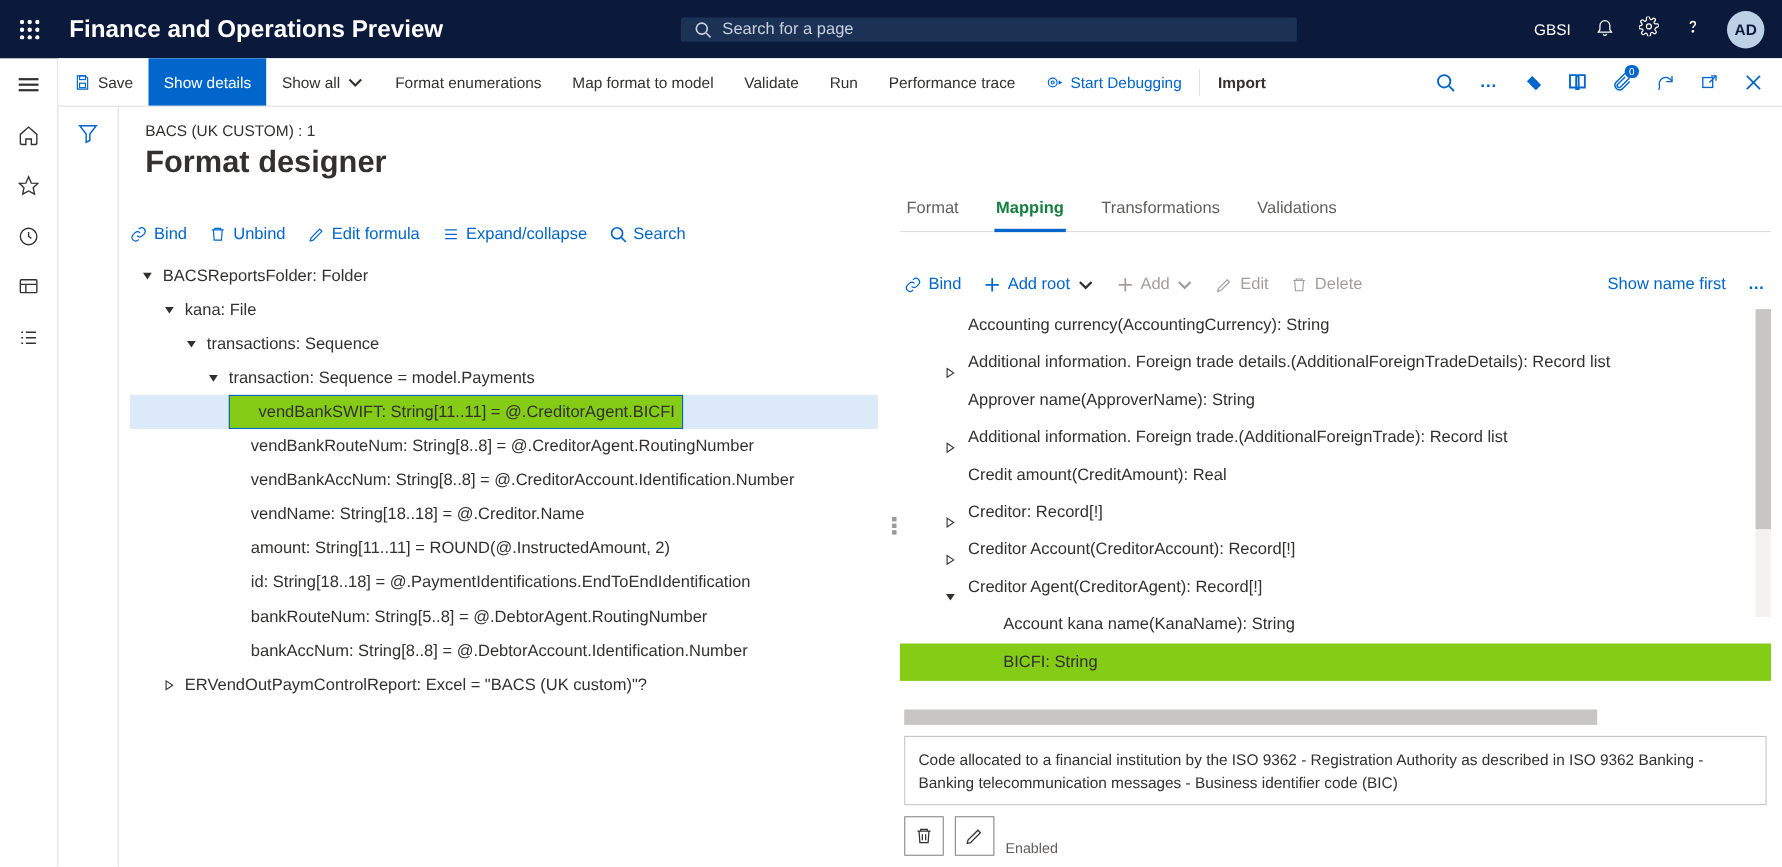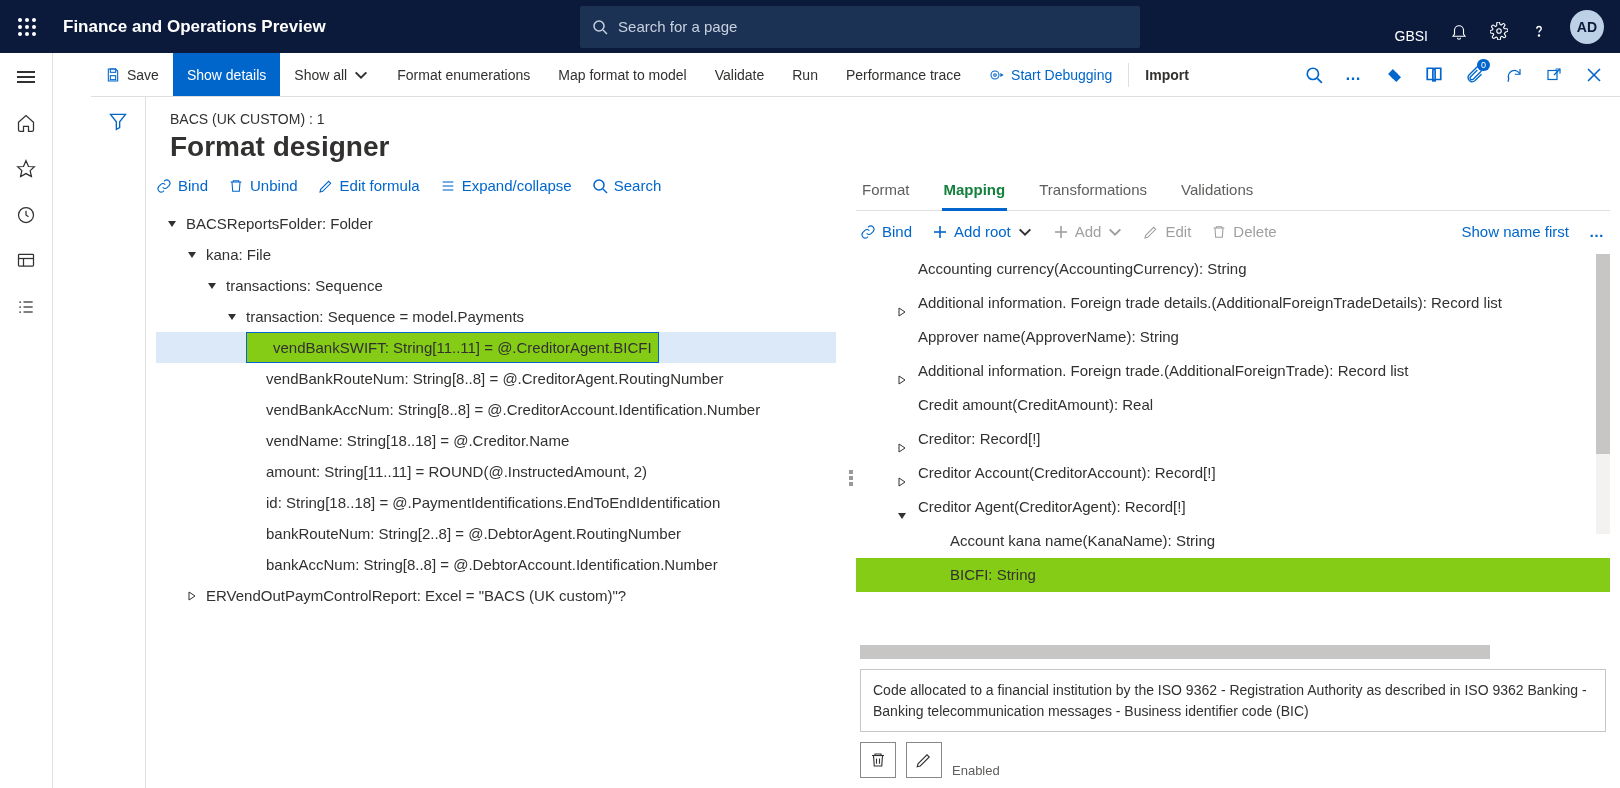--- a/index.html
+++ b/index.html
@@ -2,30 +2,30 @@
 <html><head>
 <meta charset="utf-8">
 <style>
 * { margin: 0; padding: 0; box-sizing: border-box; font-family: "Segoe UI", Arial, sans-serif; }
 body { width: 1620px; height: 788px; overflow: hidden; background: #fff; color: #323130; }
 
 
 .top-header { height: 53px; background: #0b1a3a; display: flex; align-items: center; color: #fff; }
 .waffle { width: 53px; display: flex; align-items: center; justify-content: center; }
 .waffle svg { width: 18px; height: 18px; }
-.app-title { font-size: 17px; font-weight: 600; margin-left: 10px; }
-.search-box { margin-left: auto; width: 560px; height: 42px; background: #1b3254; border-radius: 2px; display: flex; align-items: center; padding: 0 12px; color: #c8d1e0; }
+.app-title { font-size: 22px; font-weight: 600; margin-left: 10px; }
+.search-box { margin-left: auto; width: 560px; height: 22px; background: #1b3254; border-radius: 2px; display: flex; align-items: center; padding: 0 12px; color: #c8d1e0; }
 .search-box input { background: transparent; border: none; outline: none; color: #c8d1e0; font-size: 15px; margin-left: 10px; width: 100%; }
 .search-box input::placeholder { color: #c8d1e0; }
-.header-right { margin-left: auto; display: flex; align-items: flex-end; gap: 22px; padding-right: 16px; }
+.header-right { margin-left: auto; display: flex; align-items: center; gap: 22px; padding-right: 16px; }
 .header-right .txt { font-size: 14px; color: #fff; }
 .avatar { width: 34px; height: 34px; border-radius: 50%; background: #bcd0e6; color: #0b1a3a; display: flex; align-items: center; justify-content: center; font-size: 14px; font-weight: 600; }
 
 
-.main { display: flex; height: calc(100% - 53px); gap: 38px; }
+.main { display: flex; height: calc(100% - 53px); }
 
 
 .left-rail { width: 53px; border-right: 1px solid #e1dfdd; display: flex; flex-direction: column; align-items: center; padding-top: 14px; gap: 26px; }
 .left-rail .rail-item { width: 20px; height: 20px; display:flex; align-items:center; justify-content:center; color:#323130; }
 .hamburger-lines { display:flex; flex-direction:column; gap:3px;}
 .hamburger-lines span { display:block; width:18px; height:2px; background:#323130;}
 
 
 .content { flex: 1; display: flex; flex-direction: column; }
 
@@ -49,21 +49,21 @@
 
 .split { flex:1; display:flex; overflow:hidden; position:relative;}
 .splitter { width:10px; display:flex; align-items:center; justify-content:center; cursor:col-resize;}
 .splitter div { width:4px; height:20px; display:flex; flex-direction:column; gap:2px;}
 .splitter span { display:block; width:4px; height:4px; background:#999;}
 
 .left-panel { flex: 0 0 700px; display:flex; flex-direction:column; overflow:hidden;}
 .right-panel { flex:1; display:flex; flex-direction:column; overflow:hidden; padding-right:10px;}
 
 .toolbar { display:flex; align-items:center; gap:20px; padding: 6px 10px; font-size:15px;}
-.toolbar .tb-item { display:flex; align-items:center; gap:6px; color:#0066cc; cursor:pointer;}
+.toolbar .tb-item { display:flex; align-items:center; gap:6px; color:#0066cc; cursor:pointer;margin-top:27px;}
 .toolbar .tb-item.disabled { color:#a19f9d; cursor:default;}
 .toolbar svg { width:16px; height:16px;}
 
 .tree { padding: 8px 10px 20px 10px; font-size:15px; line-height:1.8; overflow:auto; flex:1;}
 .tree-row { display:flex; align-items:center; gap:8px; padding:2px 0; white-space:nowrap;}
 .caret { width:12px; height:12px; display:inline-flex; align-items:center; justify-content:center; color:#323130; flex-shrink:0;}
 .tree-row.selected { background:#84cc16; border:1px solid #0066cc; padding:1px 6px; display:inline-flex;}
 .indent-0{padding-left:10px;} .indent-1{padding-left:30px;} .indent-2{padding-left:50px;} .indent-3{padding-left:70px;} .indent-4{padding-left:90px;}
 .tree-wrap.selected-wrap { background:#dce9f8; }
 
@@ -394,21 +394,21 @@
                 </div>
                 <div class="tree-wrap indent-4">
                   <div class="tree-row">
                     <span class="caret"></span>
                     <span>id: String[18..18] = @.PaymentIdentifications.EndToEndIdentification</span>
                   </div>
                 </div>
                 <div class="tree-wrap indent-4">
                   <div class="tree-row">
                     <span class="caret"></span>
-                    <span>bankRouteNum: String[2..8] = @.DebtorAgent.RoutingNumber</span>
+                    <span>bankRouteNum: String[5..8] = @.DebtorAgent.RoutingNumber</span>
                   </div>
                 </div>
                 <div class="tree-wrap indent-4">
                   <div class="tree-row">
                     <span class="caret"></span>
                     <span>bankAccNum: String[8..8] = @.DebtorAccount.Identification.Number</span>
                   </div>
                 </div>
                 <div class="tree-wrap indent-1">
                   <div class="tree-row">

